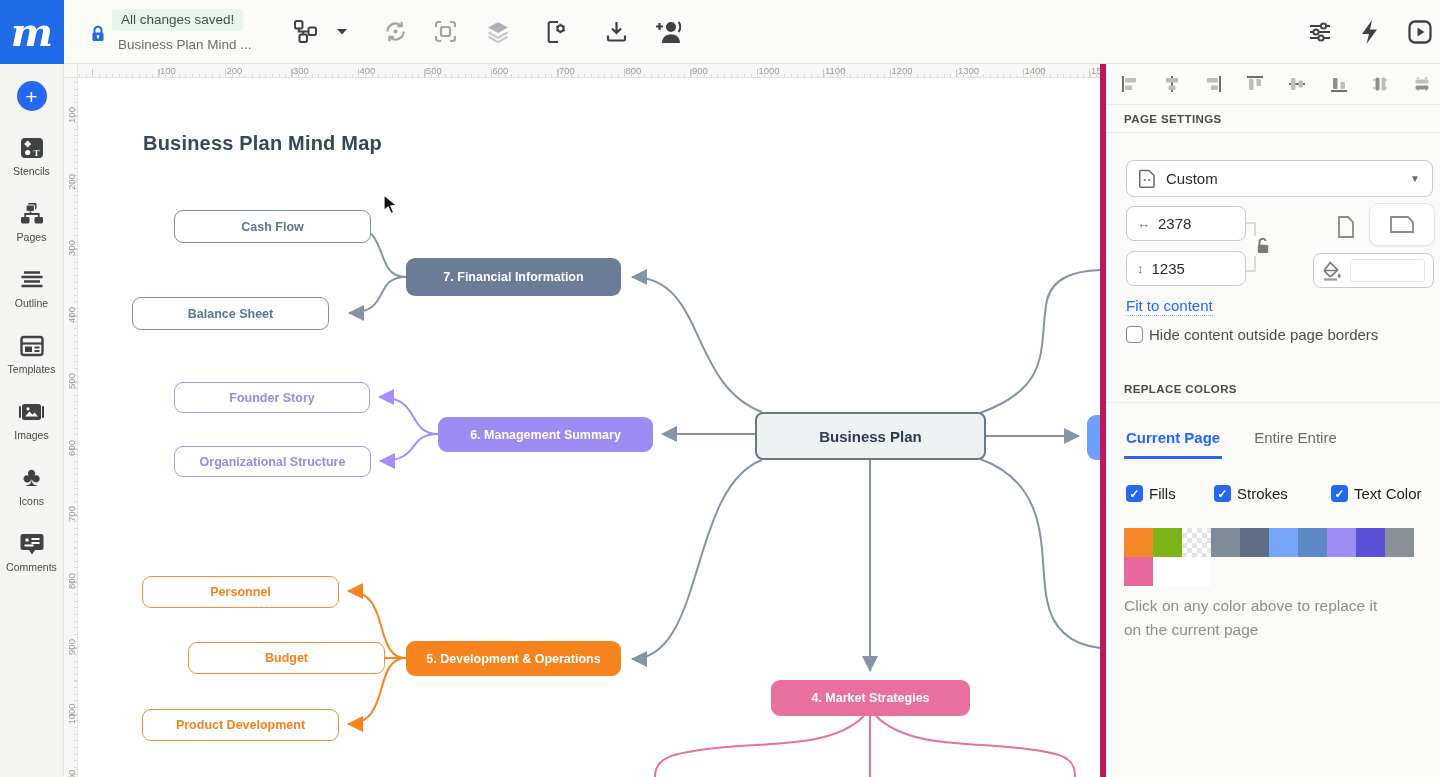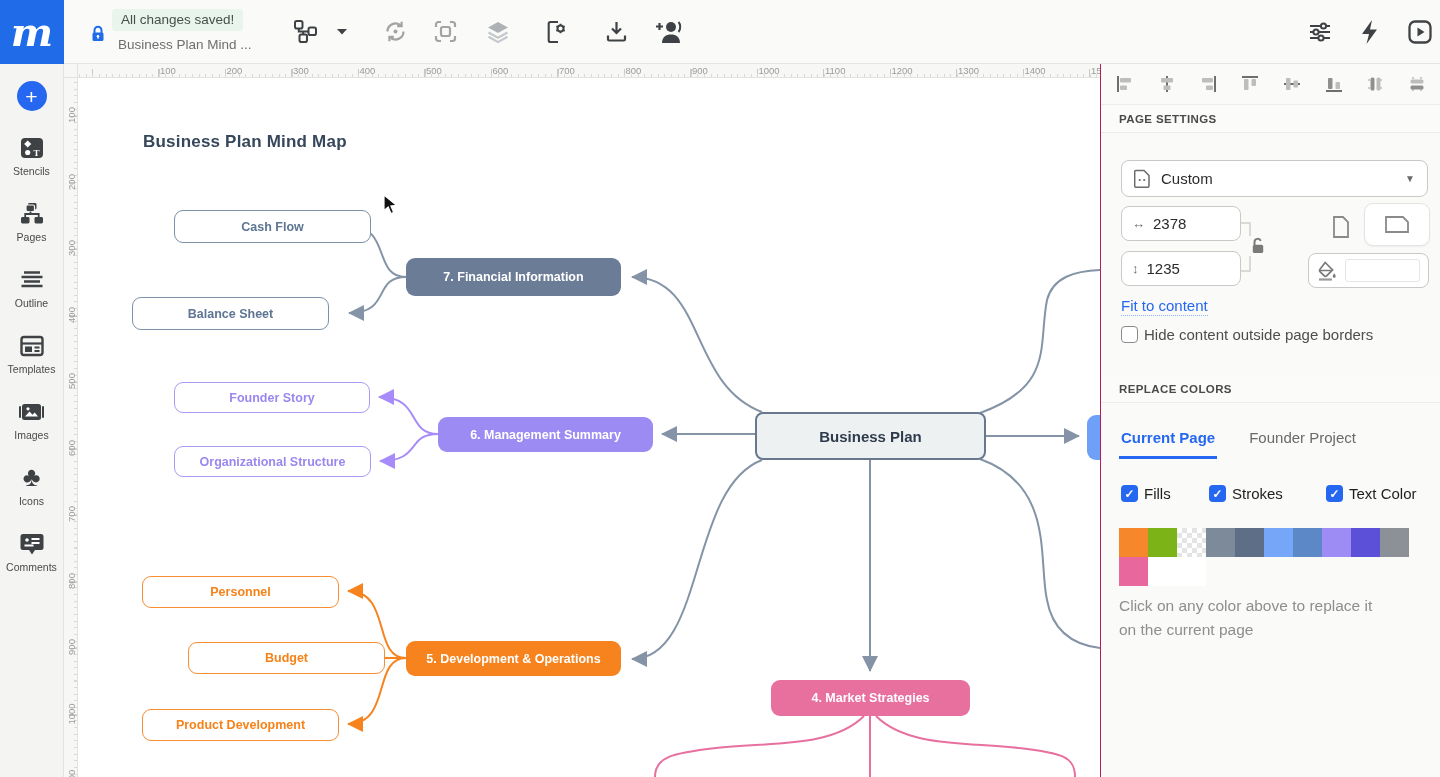--- a/index.html
+++ b/index.html
@@ -25,36 +25,36 @@
   .canvas-area { position:absolute; left:64px; top:64px; width:1036px; height:713px; background:#FFFFFF; overflow:hidden; }
   .hruler { position:absolute; left:14px; top:0; width:1022px; height:14px; background:#F7F7F5; border-bottom:1px solid #E2E2E0;
     background-image:repeating-linear-gradient(to right, #DADAD8 0 1px, transparent 1px 6.65px), repeating-linear-gradient(to right, #C9C9C7 0 1px, transparent 1px 66.5px);
     background-size:100% 4px, 100% 9px; background-position:1px 10px, 13.5px 5px; background-repeat:no-repeat; }
   .vruler { position:absolute; left:0; top:14px; width:14px; height:699px; background:#F7F7F5; border-right:1px solid #E2E2E0;
     background-image:repeating-linear-gradient(to bottom, #DADAD8 0 1px, transparent 1px 6.65px), repeating-linear-gradient(to bottom, #C9C9C7 0 1px, transparent 1px 66.5px);
     background-size:4px 100%, 9px 100%; background-position:10px 4px, 5px 37.5px; background-repeat:no-repeat; }
   .ruler-corner { position:absolute; left:0; top:0; width:14px; height:14px; background:#F7F7F5; border-right:1px solid #E2E2E0; border-bottom:1px solid #E2E2E0; }
   .rl { position:absolute; top:0.5px; font-size:9.5px; color:#9B9B99; white-space:nowrap; }
   .rlv { position:absolute; left:7px; font-size:9.5px; color:#9B9B99; white-space:nowrap; transform:translate(-50%,-50%) rotate(-90deg); }
-  .mm-title { position:absolute; left:79px; top:68px; font-size:17px; font-weight:bold; color:#37475B; letter-spacing:0.2px;text-align:center; }
+  .mm-title { position:absolute; left:79px; top:68px; font-size:20px; font-weight:bold; color:#37475B; letter-spacing:0.2px;text-align:center; }
   svg.wires { position:absolute; left:0; top:0; width:1036px; height:713px; }
   .node { position:absolute; display:flex; align-items:center; justify-content:center; font-size:12.5px; font-weight:bold; border-radius:9px; white-space:nowrap; }
   .n-out-slate { background:#fff; border:1.6px solid #7C90A8; color:#5E7593; }
   .n-out-purple { background:#fff; border:1.6px solid #AC99F6; color:#9B87EF; }
   .n-out-orange { background:#fff; border:1.6px solid #F78E33; color:#F6821A; }
   .n-fill-slate { background:#6B7C97; color:#fff; }
   .n-fill-purple { background:#9C8BF3; color:#fff; }
   .n-fill-orange { background:#F6831E; color:#fff; }
   .n-fill-pink { background:#E8709F; color:#fff; }
   .n-fill-blue { background:#6FA0F8; }
   .n-center { background:#EDF1F2; border:2px solid #67788F; color:#2F3B4C; font-size:15px; border-radius:8px; }
   .cursor { position:absolute; left:319px; top:130px; width:16px; height:22px; z-index:5; }
 
   
-  .panel { position:absolute; left:1100px; top:64px; width:340px; height:713px; background:#FAFAF9; border-left:1px solid #be185d; z-index:20; }
+  .panel { position:absolute; left:1100px; top:64px; width:340px; height:713px; background:#FAFAF9; border-left:6px solid #be185d; z-index:20; }
   .align-row { position:absolute; left:0; top:0; width:340px; height:41px; display:flex; align-items:center; justify-content:space-between; padding:0 14px; border-bottom:1px solid #ECECEA; }
   .align-row .aic { width:20px; height:20px; }
   .section-head { position:absolute; left:0; width:340px; height:28px; line-height:28px; padding-left:18px; font-size:11.5px; font-weight:bold; color:#4A4A48; letter-spacing:0.4px; border-bottom:1px solid #ECECEA; background:#FBFBF9; }
   .dd { position:absolute; left:20px; top:96px; width:307px; height:37px; background:#fff; border:1px solid #C9C9C7; border-radius:8px; display:flex; align-items:center; padding:0 12px; gap:10px; }
   .dd .dd-label { font-size:15px; color:#2B2B2B; flex:1; }
   .dd .caret { color:#6B6B69; font-size:10px; }
   .dim-input { position:absolute; left:20px; width:120px; height:35px; background:#fff; border:1px solid #C9C9C7; border-radius:8px; display:flex; align-items:center; padding:0 10px; gap:8px; }
   .dim-input input { border:none; outline:none; width:70px; font-size:15px; color:#2B2B2B; font-family:"Liberation Sans",sans-serif; background:transparent; }
   .dim-input .arr { color:#6B6B69; font-size:13px; }
   .orient-portrait { position:absolute; left:222px; top:145px; width:36px; height:36px; display:flex; align-items:center; justify-content:center; border-radius:8px; }
@@ -455,21 +455,21 @@
 
     <label class="cb-row" style="left:20px; top:262px; width:300px;">
       <span class="cb off"></span>
       <span>Hide content outside page borders</span>
     </label>
 
     <div class="section-head" style="top:311px;">REPLACE COLORS</div>
 
     <div class="tabs">
       <span class="tab active">Current Page</span>
-      <span class="tab idle">Founder Project</span>
+      <span class="tab idle">Entire Entire</span>
     </div>
 
     <label class="cb-row rc-cb" style="left:20px; top:421px;">
       <span class="cb on">✓</span>
       <span>Fills</span>
     </label>
     <label class="cb-row rc-cb" style="left:108px; top:421px;">
       <span class="cb on">✓</span>
       <span>Strokes</span>
     </label>

